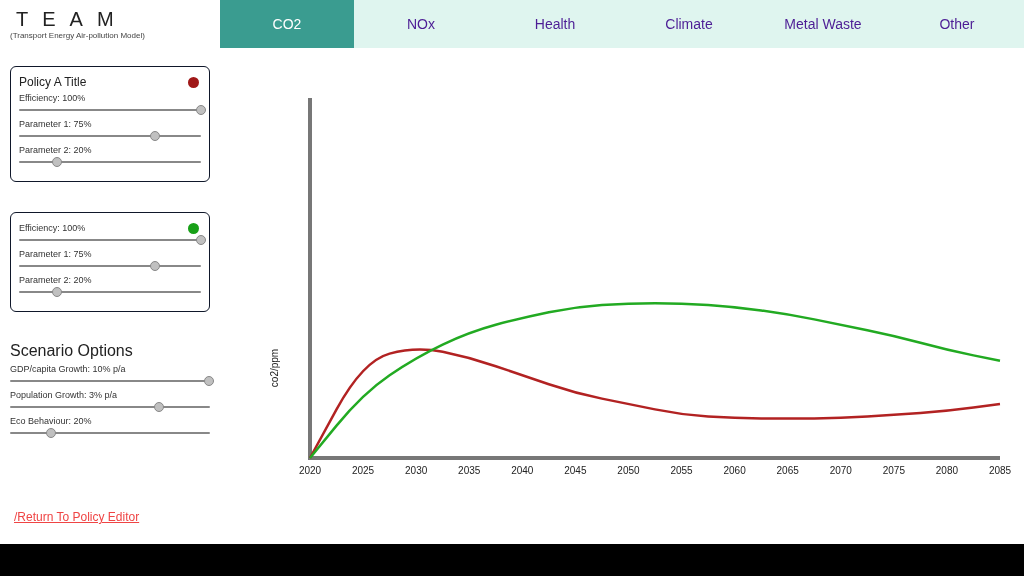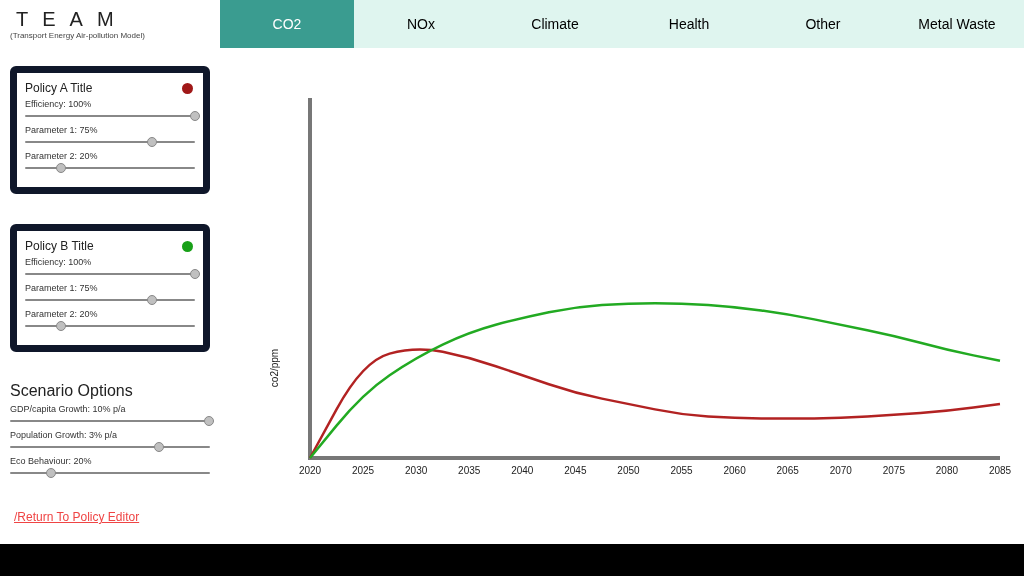--- a/index.html
+++ b/index.html
@@ -32,21 +32,21 @@
     letter-spacing: 14px;
     font-weight: 400;
     color: #222;
     margin-left: 6px;
   }
   .app-subtitle {
     font-size: 8px;
     color: #444;
   }
   .policy-box {
-    border: 7px solid #0f172a;
+    border: 1px solid #0f172a;
     border-radius: 6px;
     padding: 8px 8px 10px 8px;
     margin-top: 26px;
     position: relative;
   }
   .policy-box.second { margin-top: 30px; }
   .policy-title {
     font-size: 12px;
     color: #222;
     margin-bottom: 4px;
@@ -110,21 +110,21 @@
     height: 48px;
     display: flex;
     background: #dff5ef;
   }
   .tab {
     flex: 1;
     display: flex;
     align-items: center;
     justify-content: center;
     font-size: 14px;
-    color: #000000;
+    color: #4c1d95;
     cursor: pointer;
   }
   .tab.active {
     background: #3a9c90;
     color: #fff;
   }
   .chart-area {
     position: absolute;
     left: 220px;
     top: 48px;
@@ -162,21 +162,20 @@
         <div class="thumb" id="pa-p1" style="left: 72%;"></div>
       </div>
     <div class="param">Parameter 2: 20%</div>
     <div class="slider-wrap">
         <div class="track"></div>
         <div class="thumb" id="pa-p2" style="left: 18%;"></div>
       </div>
   </div>
 
   <div class="policy-box second">
-    <div class="policy-title">Policy B Title</div>
     <div class="dot" id="dot-b" style="background: rgb(24, 160, 24);"></div>
     <div class="param">Efficiency: 100%</div>
     <div class="slider-wrap">
         <div class="track"></div>
         <div class="thumb" id="pb-eff" style="left: 97%;"></div>
       </div>
     <div class="param">Parameter 1: 75%</div>
     <div class="slider-wrap">
         <div class="track"></div>
         <div class="thumb" id="pb-p1" style="left: 72%;"></div>
@@ -206,24 +205,24 @@
         <div class="thumb" id="sc-eco" style="left: 18%;"></div>
       </div>
   </div>
 
   <div class="return-link">/Return To Policy Editor</div>
 </div>
 
 <div class="tabs" id="tabbar">
     <div class="tab active">CO2</div>
     <div class="tab">NOx</div>
+    <div class="tab">Health</div>
     <div class="tab">Climate</div>
-    <div class="tab">Health</div>
+    <div class="tab">Metal Waste</div>
     <div class="tab">Other</div>
-    <div class="tab">Metal Waste</div>
   </div>
 
 <div class="chart-area">
   <svg class="chart-svg" viewBox="0 0 804 496">
     <g id="chart-g">
         <path class="axis-line" d="M 90 50 L 90 410 L 780 410"></path>
         <text class="y-label" transform="translate(58,320) rotate(-90)">co2/ppm</text>
         <text class="tick-label" x="90" y="426">2020</text>
         <text class="tick-label" x="143.0769230769231" y="426">2025</text>
         <text class="tick-label" x="196.15384615384616" y="426">2030</text>

